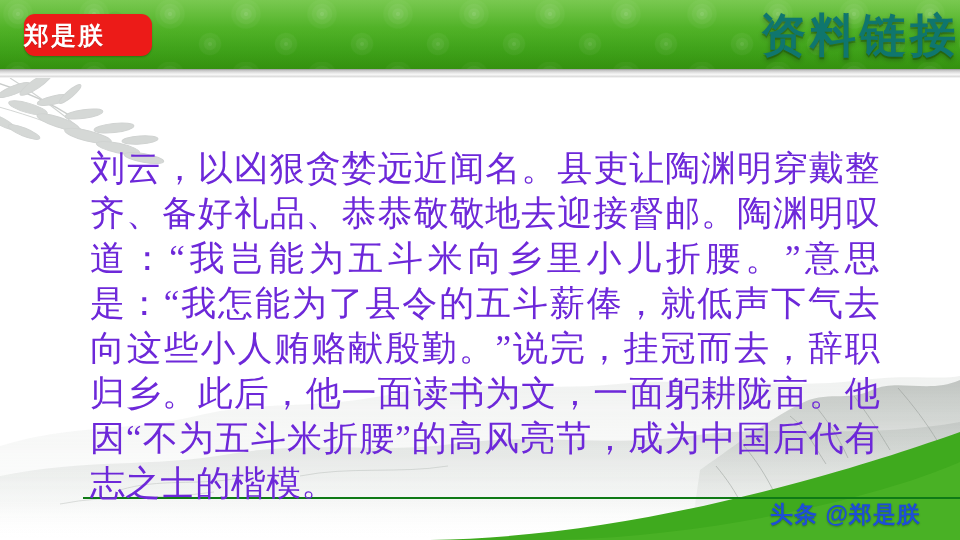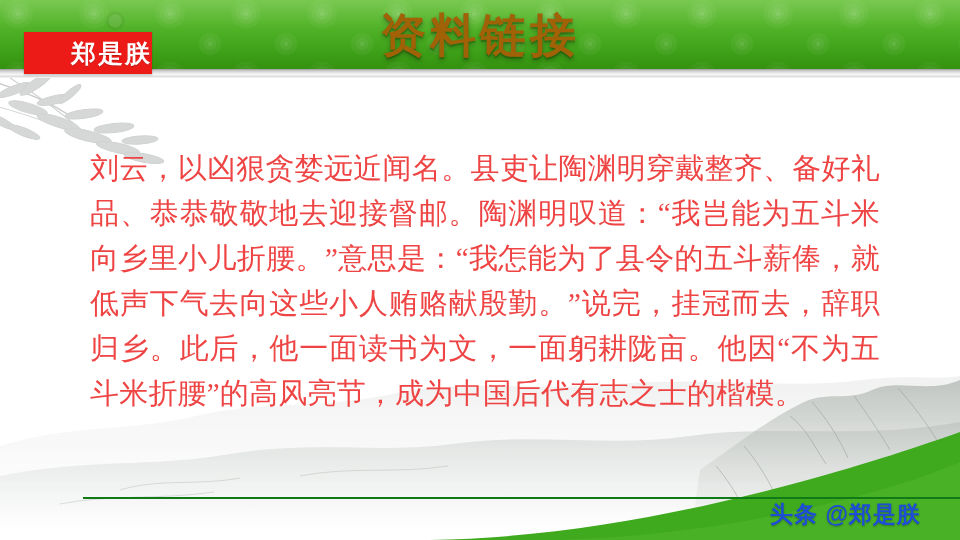--- a/index.html
+++ b/index.html
@@ -65,47 +65,48 @@
       #e9e9e9 45%,
       #f6f6f6 62%,
       #dcdcdc 85%,
       #fdfdfd 100%);
   }
 
   
   .logo-badge {
     position: absolute;
     left: 24px;
-    top: 32px;
+    top: 14px;
     width: 128px;
     height: 42px;
     background: #ec1b18;
     display: flex;
     align-items: center;
-    justify-content: flex-end;
+    justify-content: flex-start;
     box-shadow: 0 1px 2px rgba(0,0,0,0.25);
+    border-radius: 11px;
   }
   .logo-badge-text {
     color: #ffffff;
     font-family: "Liberation Serif", "DejaVu Serif", serif;
     font-weight: bold;
     font-size: 25px;
     letter-spacing: 2px;
     line-height: 1;
     text-shadow: 0 1px 0 rgba(0,0,0,0.18);
   }
 
   
   .header-title {
     position: absolute;
     left: 0;
     top: 5px;
     width: 960px;
-    text-align: center;
-    color: #a16207;
+    text-align: right;
+    color: #0f766e;
     font-family: "Liberation Sans", "DejaVu Sans", sans-serif;
     font-weight: bold;
     font-size: 46px;
     line-height: 60px;
     letter-spacing: 4px;
     text-shadow:
       0 2px 0 rgba(0,0,0,0.18),
       0 3px 5px rgba(0,0,0,0.30);
   }
 
@@ -150,23 +151,23 @@
     height: 2px;
     background: #0f7a16;
   }
 
   
   .body-text {
     position: absolute;
     left: 90px;
     top: 146px;
     width: 790px;
-    color: #ef4444;
+    color: #6d28d9;
     font-family: "Liberation Serif", "DejaVu Serif", serif;
-    font-size: 29px;
+    font-size: 35px;
     line-height: 45px;
     letter-spacing: 0.2px;
     text-align: justify;
     text-justify: inter-character;
     white-space: pre-wrap;
   }
 
   
   .watermark {
     position: absolute;

